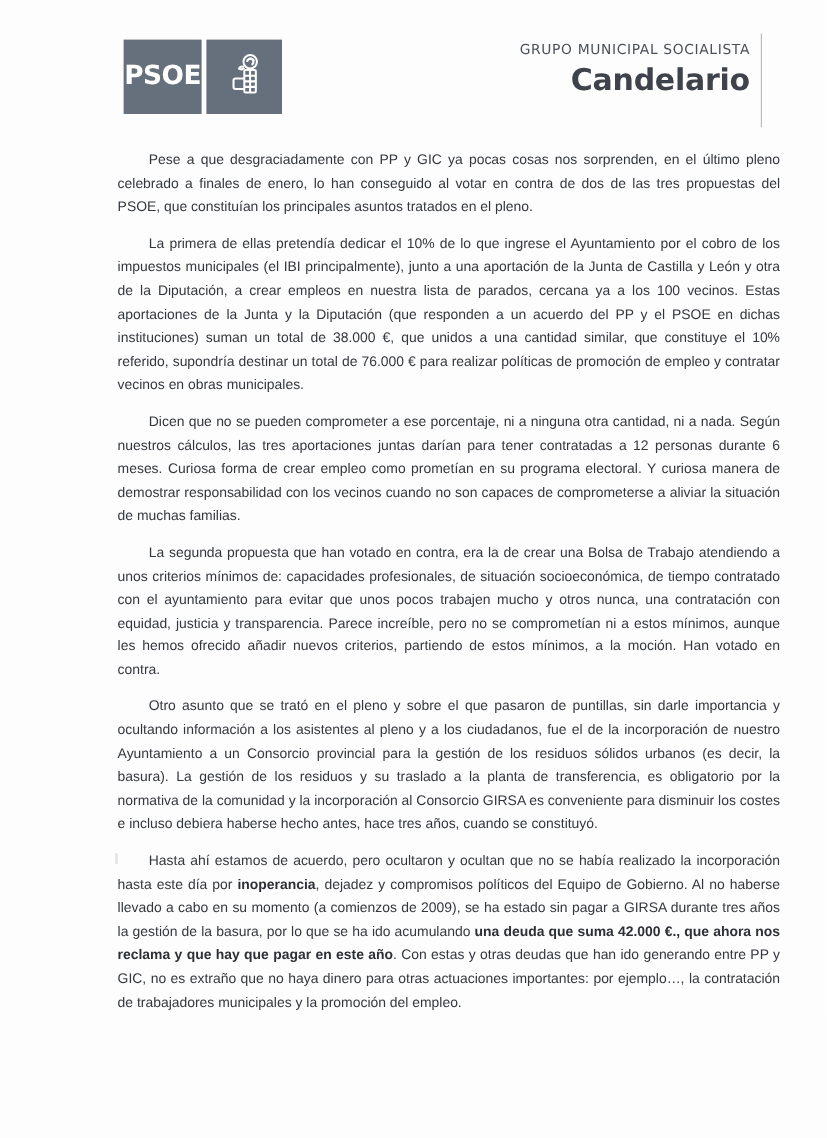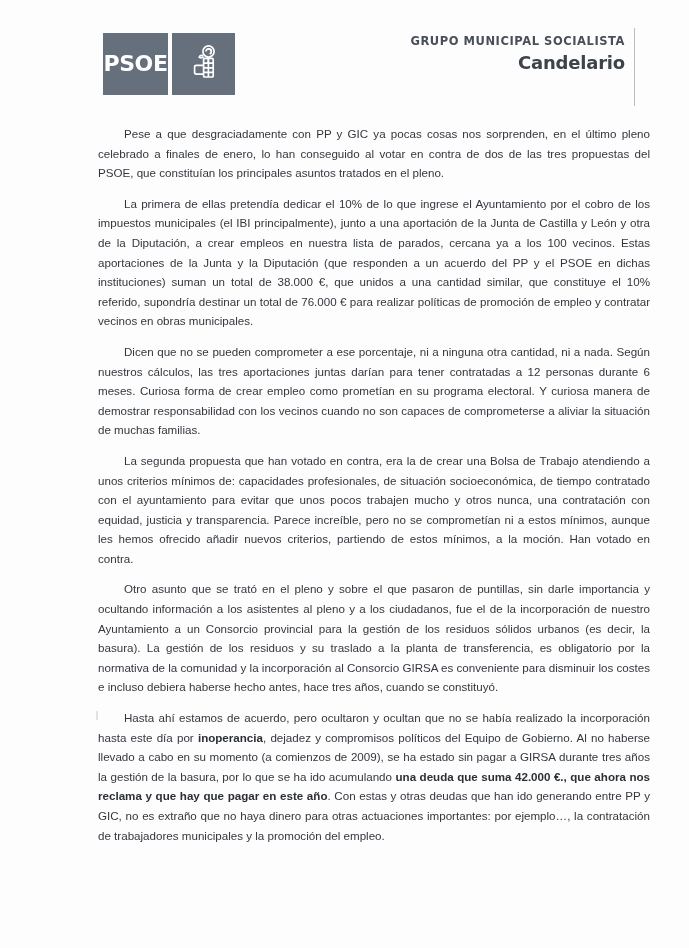--- a/index.html
+++ b/index.html
@@ -66,30 +66,30 @@
   }
 
   .header-text {
     position: absolute;
     right: 64px;
     top: 34px;
     text-align: right;
   }
   .header-line1 {
     font-family: "DejaVu Sans", sans-serif;
-    font-weight: bold;
+    font-weight: normal;
     font-size: 11.5px;
     letter-spacing: 0.55px;
     color: #4a4f57;
     white-space: nowrap;
   }
   .header-line2 {
     font-family: "DejaVu Sans", sans-serif;
     font-weight: bold;
-    font-size: 18px;
+    font-size: 25px;
     color: #3e434b;
     margin-top: 4px;
     letter-spacing: -0.2px;
     white-space: nowrap;
   }
   .header-rule {
     position: absolute;
     left: 634px;
     top: 28px;
     width: 1px;

